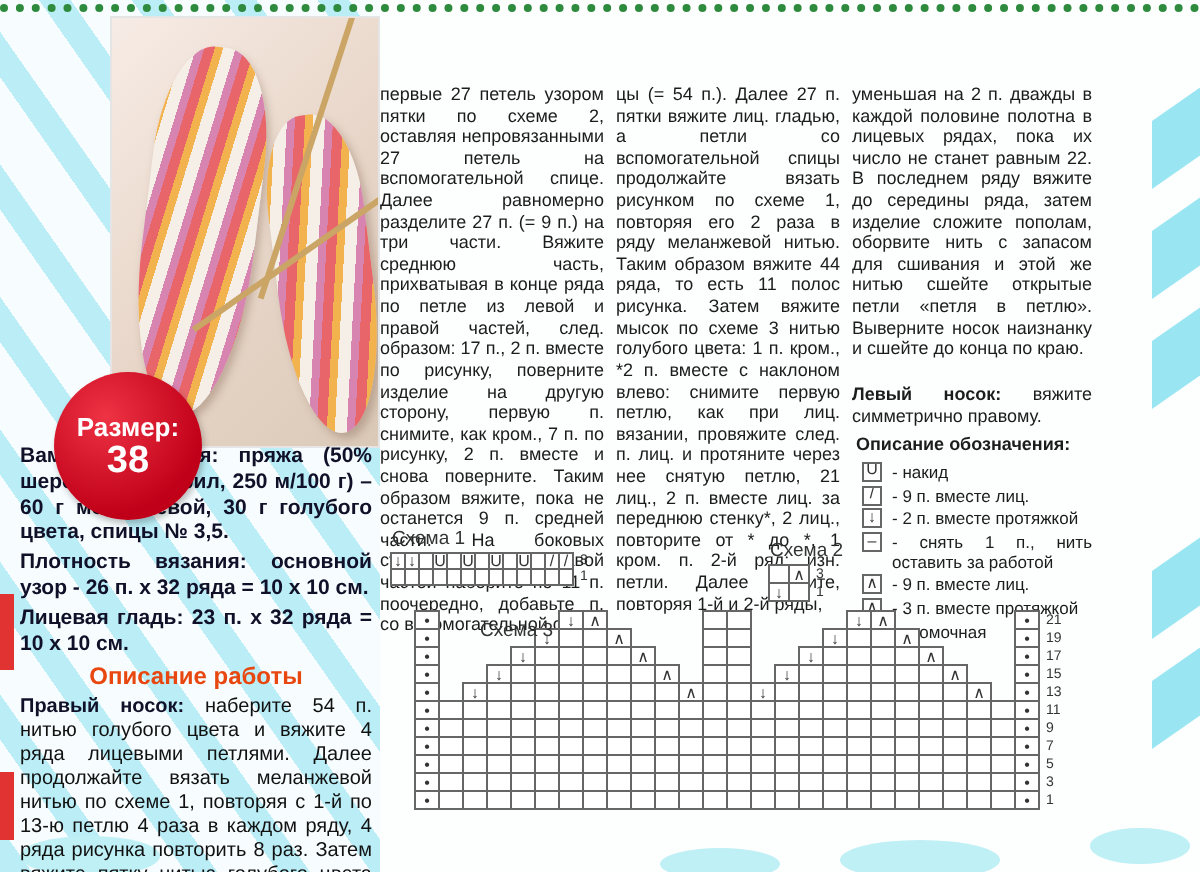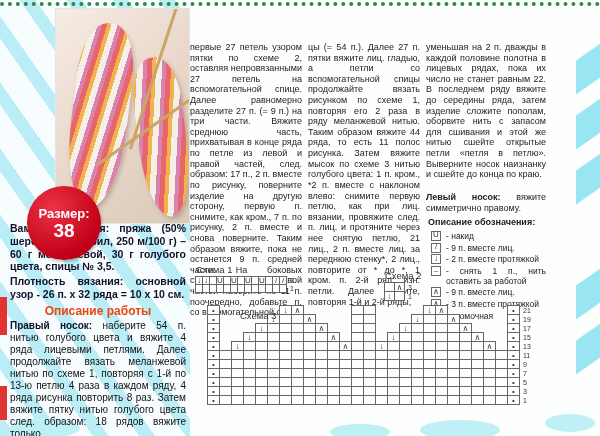--- a/index.html
+++ b/index.html
@@ -119,20 +119,21 @@
   </div>
 
   <div class="size-badge">
     <div class="sl">Размер:</div>
     <div class="sv">38</div>
   </div>
 
   <div class="sidebar">
     <p class="bld"><span class="lead">Вам потребуется:</span><span> пряжа (50% шерсть, 50% акрил, 250 м/100 г) – 60 г меланжевой, 30 г голубого цвета, спицы № 3,5.</span></p>
     <p class="bld"><span class="lead">Плотность вязания:</span><span> основной узор - 26 п. х 32 ряда = 10 х 10 см.</span></p>
+    <p class="bld"><span class="lead">Лицевая гладь:</span><span> 23 п. х 32 ряда = 10 х 10 см.</span></p>
     <div class="sec-head">Описание работы</div>
     <p class="desc"><span class="lead">Правый носок:</span><span> наберите 54 п. нитью голубого цвета и вяжите 4 ряда лицевыми петлями. Далее продолжайте вязать меланжевой нитью по схеме 1, повторяя с 1-й по 13-ю петлю 4 раза в каждом ряду, 4 ряда рисунка повторить 8 раз. Затем вяжите пятку нитью голубого цвета след. образом: 18 рядов вяжите только</span></p>
   </div>
 
   <div class="col col1">
     <p>первые 27 петель узором пятки по схеме 2, оставляя непровязанными 27 петель на вспомогательной спице. Далее равномерно разделите 27 п. (= 9 п.) на три части. Вяжите среднюю часть, прихватывая в конце ряда по петле из левой и правой частей, след. образом: 17 п., 2 п. вместе по рисунку, поверните изделие на другую сторону, первую п. снимите, как кром., 7 п. по рисунку, 2 п. вместе и снова поверните. Таким образом вяжите, пока не останется 9 п. средней части. На боковых сторонах левой и правой частей наберите по 11 п. поочередно, добавьте п. со вспомогательной спи-</p>
   </div>
   <div class="col col2">
     <p>цы (= 54 п.). Далее 27 п. пятки вяжите лиц. гладью, а петли со вспомогательной спицы продолжайте вязать рисунком по схеме 1, повторяя его 2 раза в ряду меланжевой нитью. Таким образом вяжите 44 ряда, то есть 11 полос рисунка. Затем вяжите мысок по схеме 3 нитью голубого цвета: 1 п. кром., *2 п. вместе с наклоном влево: снимите первую петлю, как при лиц. вязании, провяжите след. п. лиц. и протяните через нее снятую петлю, 21 лиц., 2 п. вместе лиц. за переднюю стенку*, 2 лиц., повторите от * до *, 1 кром. п. 2-й ряд: изн. петли. Далее вяжите, повторяя 1-й и 2-й ряды,</p>
   </div>

